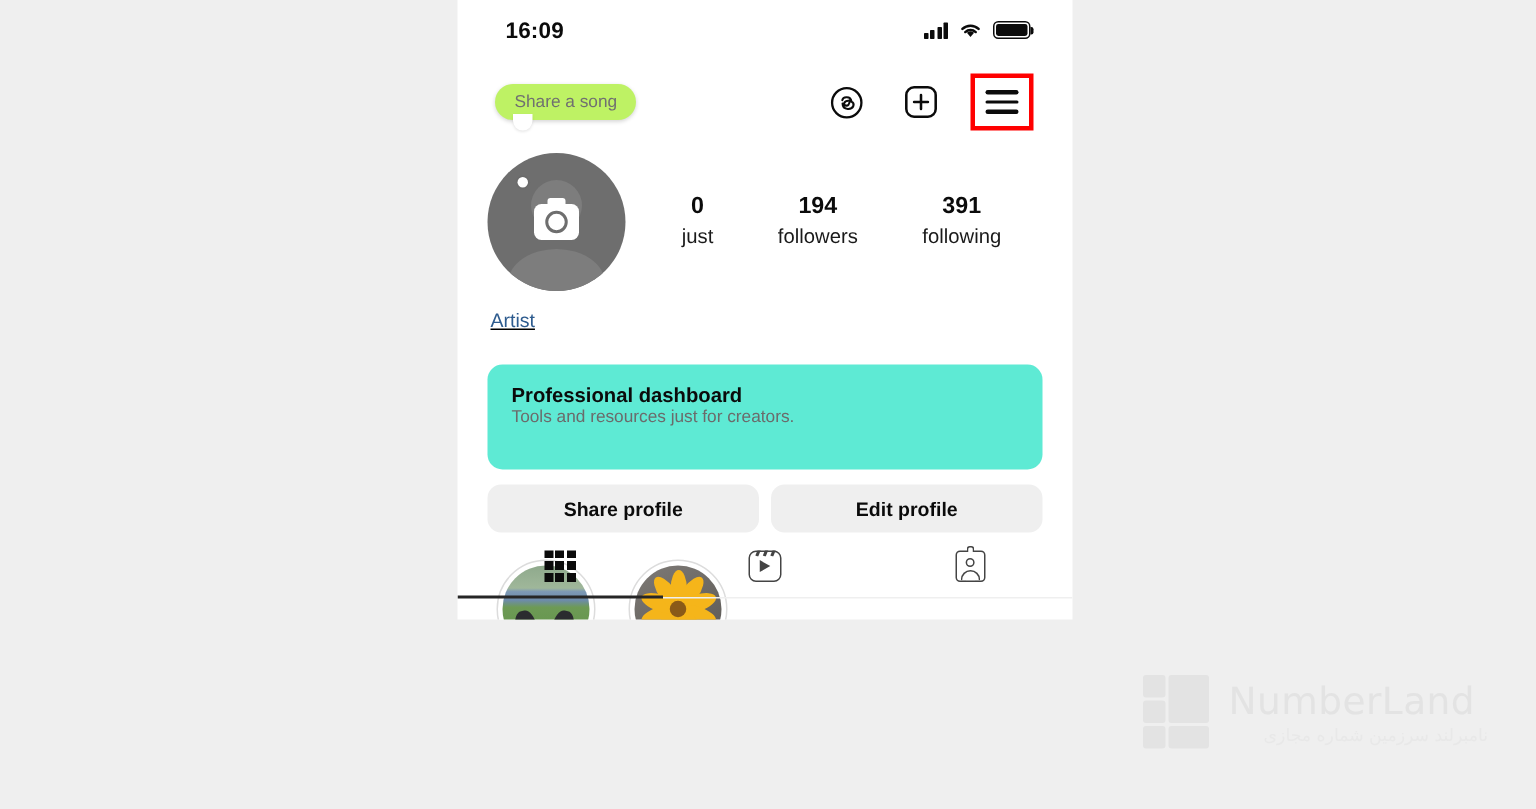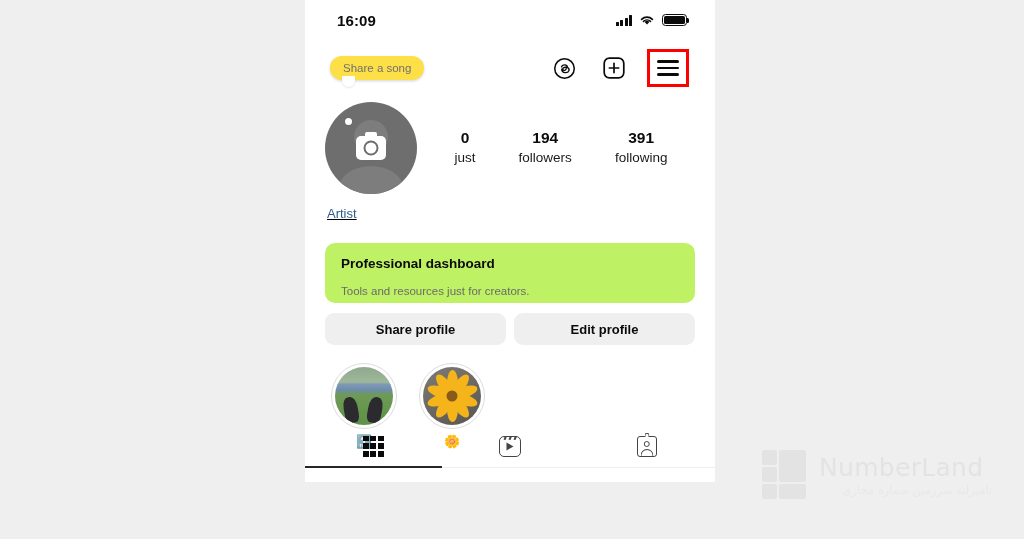--- a/index.html
+++ b/index.html
@@ -12,21 +12,21 @@
   #page {
     position: relative;
     width: 1024px; height: 539px;
     background: #efefef;
   }
 
   
   #phone {
     position: absolute;
     left: 305px; top: 0;
-    width: 410px; height: 482px;
+    width: 410px; height: 413px;
     background: #ffffff;
     overflow: hidden;
   }
 
   
   .statusbar {
     position: relative;
     height: 40px;
     display: flex;
     align-items: center;
@@ -86,21 +86,21 @@
   
   .profile-head {
     display: flex; align-items: center;
     padding: 6px 22px 0 20px;
     position: relative;
   }
   .avatar-wrap { position: relative; width: 92px; height: 92px; flex: 0 0 auto; }
   .song-bubble {
     position: absolute;
     left: 5px; top: -46px;
-    background: #fde047;
+    background: #bef264;
     border-radius: 16px;
     padding: 6px 13px;
     font-size: 11.5px;
     color: #707070;
     white-space: nowrap;
     box-shadow: 0 1px 3px rgba(0,0,0,.18);
     z-index: 4;
   }
   .song-bubble::after {
     content: "";
@@ -163,26 +163,26 @@
   .bio-area { padding: 12px 22px 0 22px; text-decoration: underline; }
   .category {
     font-size: 13px;
     color: #2d5b8e;
     font-weight: 500;
   }
 
   
   .dash {
     margin: 22px 20px 0 20px;
-    background: #bef264;
+    background: #5eead4;
     border-radius: 10px;
-    padding: 13px 16px 6px 16px;
+    padding: 13px 16px 29px 16px;
   }
   .dash-title { font-size: 13.5px; font-weight: bold; color: #0b0b0b; }
-  .dash-sub { font-size: 11.5px; color: #6b6b6b; margin-top: 14px; }
+  .dash-sub { font-size: 11.5px; color: #6b6b6b; margin-top: 1px; }
 
   
   .actions {
     display: flex; gap: 8px;
     margin: 10px 20px 0 20px;
   }
   .act-btn {
     flex: 1; height: 32px;
     background: #efefef;
     border-radius: 9px;

